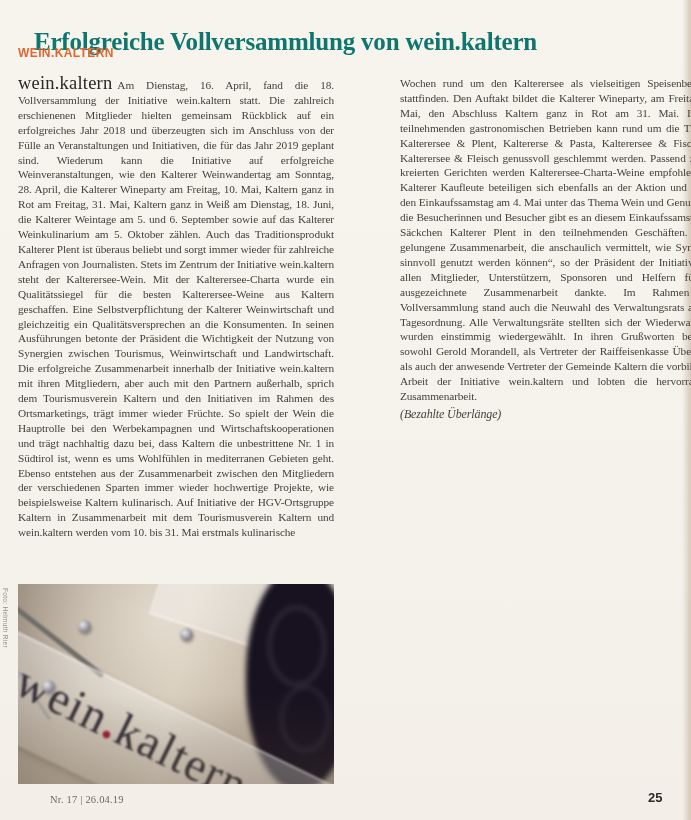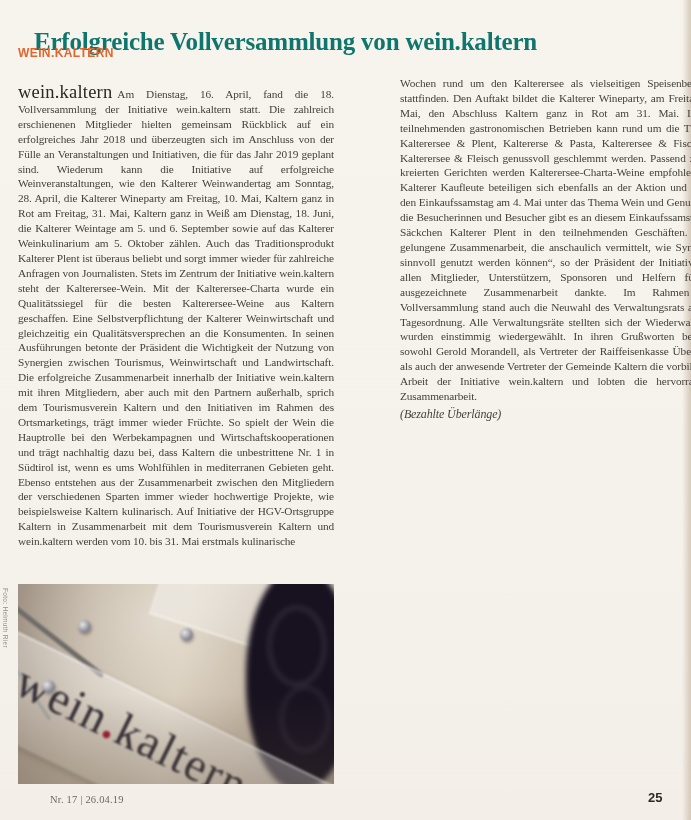--- a/index.html
+++ b/index.html
@@ -19,21 +19,21 @@
   }
   .kicker{
     position:absolute;left:18px;top:46px;
     font-family:"Liberation Sans", sans-serif;font-weight:bold;
     font-size:12px;letter-spacing:0.4px;color:#e0662f;
   }
   .col{
     position:absolute;top:76px;text-align:justify;
     font-size:11.3px;line-height:14.9px;letter-spacing:-0.12px;color:#45413c;
   }
-  .col-left{left:18px;width:316px;height:496px;overflow:hidden;margin-top:9px;}
+  .col-left{left:18px;width:316px;height:496px;overflow:hidden;}
   .col-right{left:352px;width:320px;margin-left:48px;}
   .lead-logo{
     font-size:18.5px;letter-spacing:0.2px;color:#2b2723;
     font-family:"Liberation Serif", serif;padding-right:5px;
   }
   .closing-note{
     text-align:left;font-style:italic;margin-top:3px;color:#45413c;
     font-size:12px;line-height:14.9px;
   }
   .photo{

